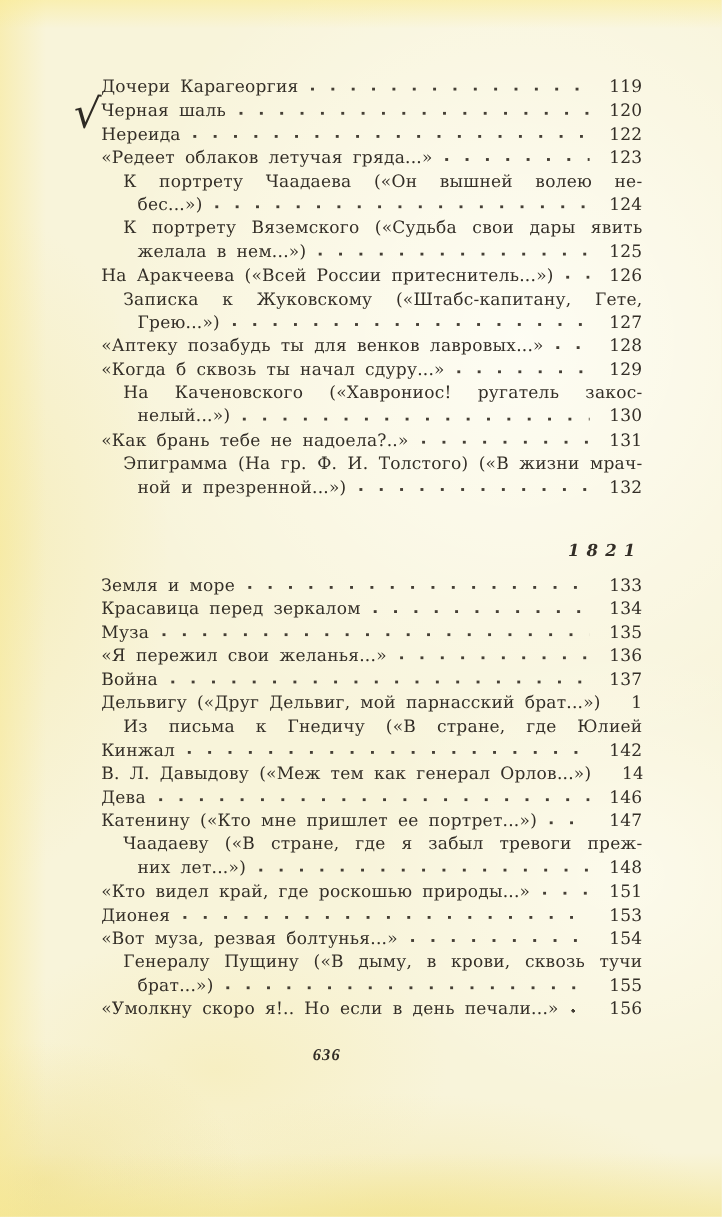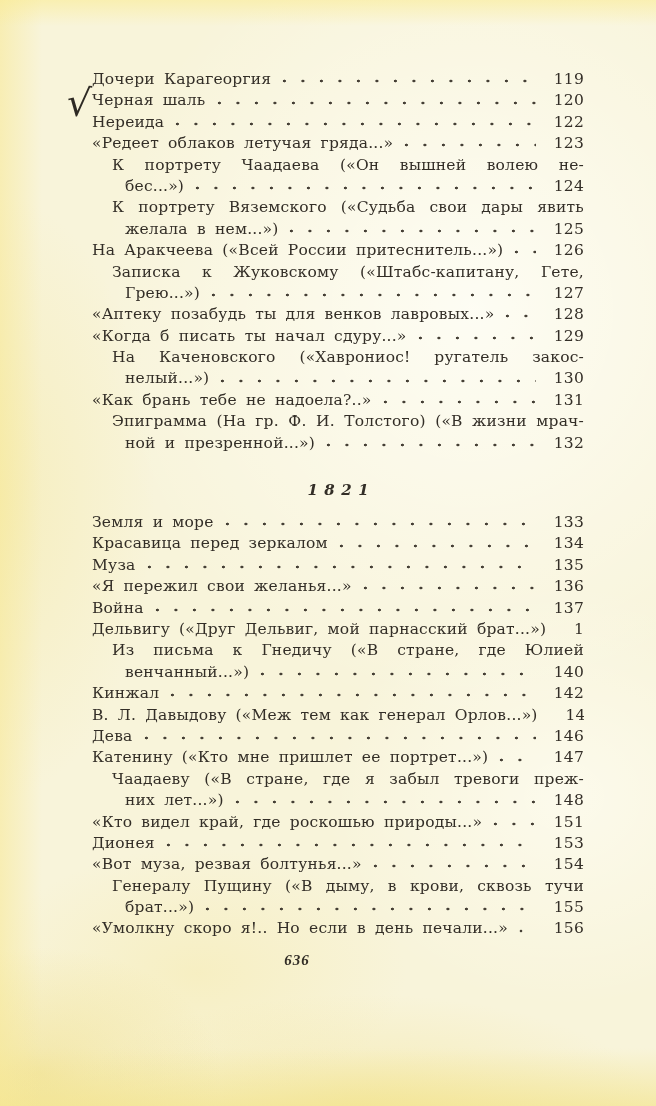--- a/index.html
+++ b/index.html
@@ -69,22 +69,22 @@
   .row.nodots .leader { background-image: none; }
 
   .pagenum {
     flex: 0 0 auto;
     min-width: 34px;
     text-align: right;
     font-size: 15.5px;
   }
 
   .year {
-    margin: 25px 0 11px 0;
-    text-align: center;
+    margin: 35px 0 11px 0;
+    text-align: right;
     font-size: 15px;
     font-weight: bold;
     font-style: italic;
     letter-spacing: 6.5px;
     text-indent: 6.5px;
     line-height: 22px;
   }
 
   .folio {
     position: absolute;
@@ -168,21 +168,21 @@
     <span class="title">Грею...»)</span>
     <span class="leader"></span>
     <span class="pagenum">127</span>
   </div>
       <div class="row">
     <span class="title">«Аптеку позабудь ты для венков лавровых...»</span>
     <span class="leader"></span>
     <span class="pagenum">128</span>
   </div>
       <div class="row">
-    <span class="title">«Когда б писать ты начал сдуру...»</span>
+    <span class="title">«Когда б сквозь ты начал сдуру...»</span>
     <span class="leader"></span>
     <span class="pagenum">129</span>
   </div>
       <div class="row just">
     <span class="title">На Каченовского («Хаврониос! ругатель закос-</span>
 
   </div>
       <div class="row indent">
     <span class="title">нелый...»)</span>
     <span class="leader"></span>
@@ -232,25 +232,20 @@
   </div>
       <div class="row nodots">
     <span class="title">Дельвигу («Друг Дельвиг, мой парнасский брат...»)</span>
     <span class="leader"></span>
     <span class="pagenum">139</span>
   </div>
       <div class="row just">
     <span class="title">Из письма к Гнедичу («В стране, где Юлией</span>
 
   </div>
-      <div class="row indent">
-    <span class="title">венчанный...»)</span>
-    <span class="leader"></span>
-    <span class="pagenum">140</span>
-  </div>
       <div class="row">
     <span class="title">Кинжал</span>
     <span class="leader"></span>
     <span class="pagenum">142</span>
   </div>
       <div class="row nodots">
     <span class="title">В. Л. Давыдову («Меж тем как генерал Орлов...»)</span>
     <span class="leader"></span>
     <span class="pagenum">144</span>
   </div>

